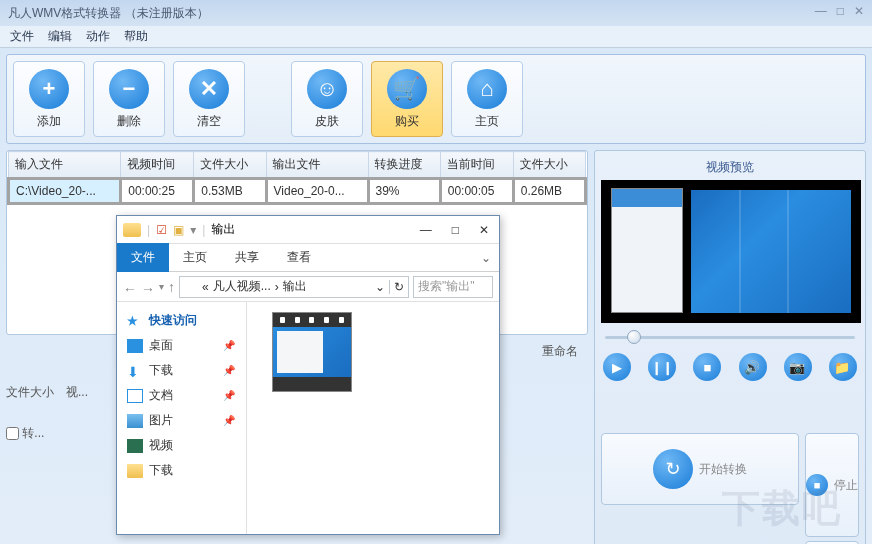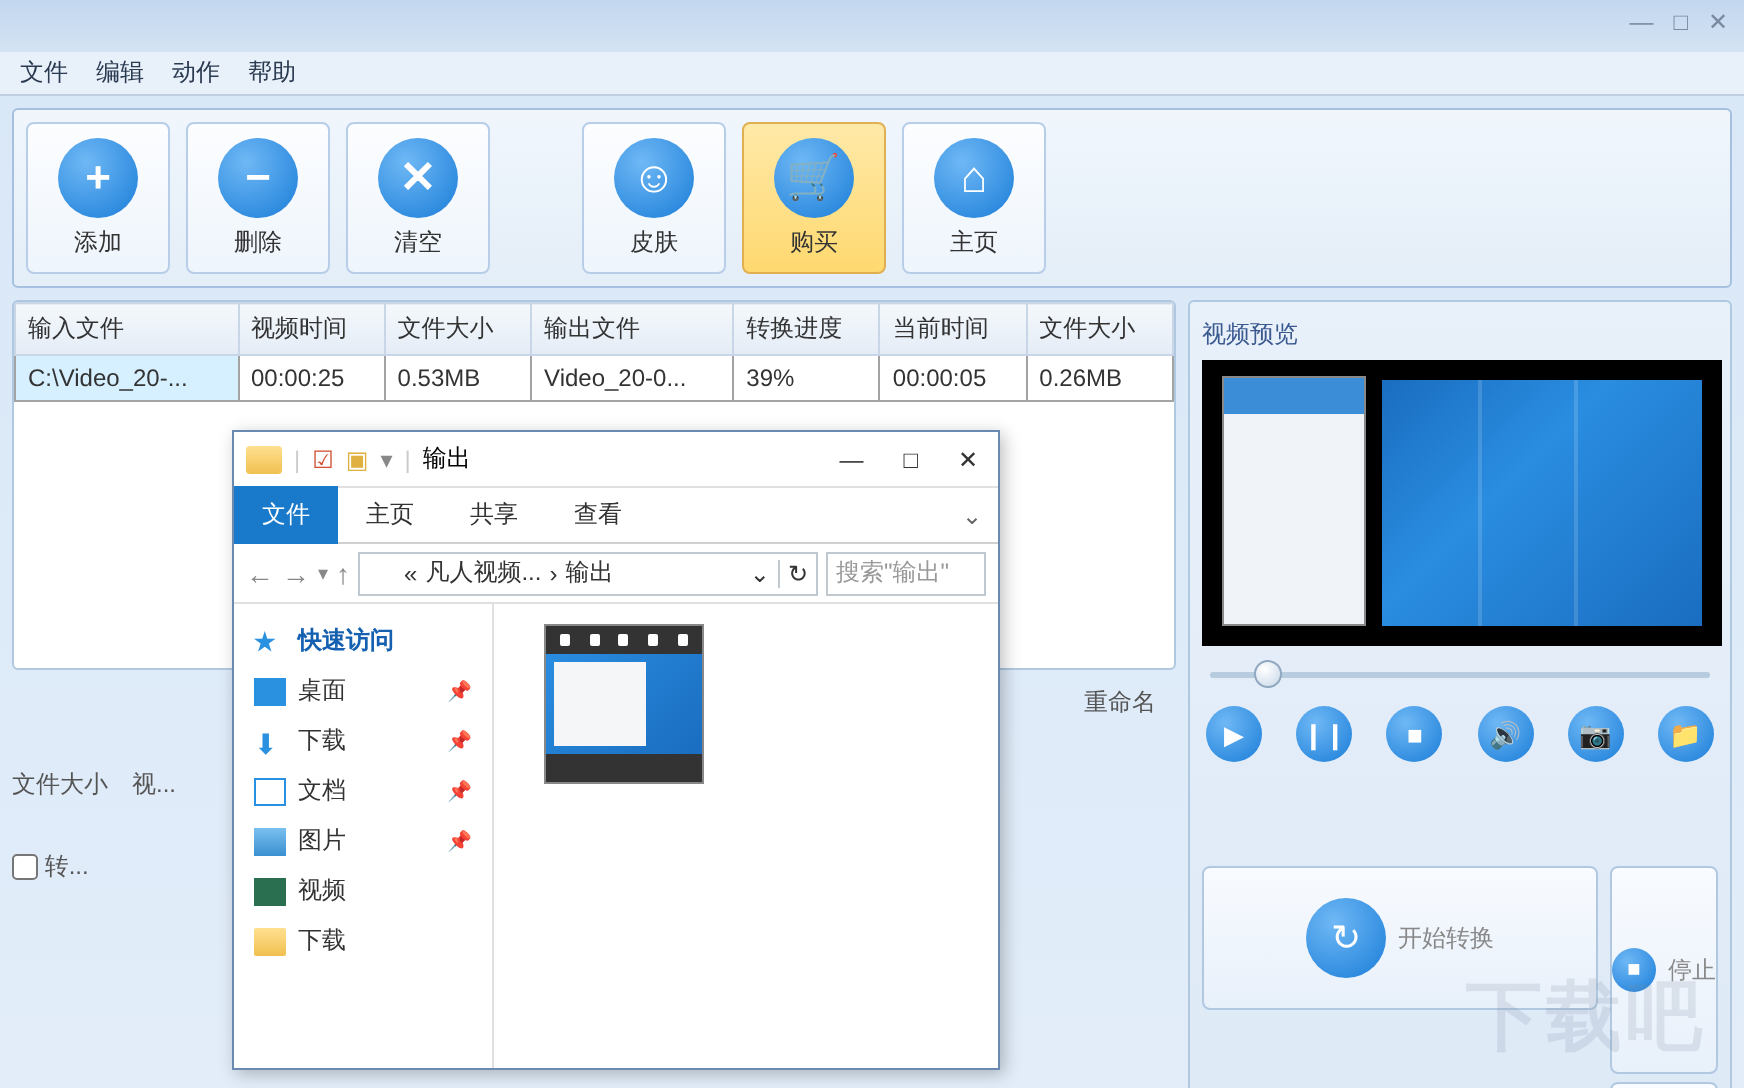--- a/index.html
+++ b/index.html
@@ -14,25 +14,25 @@
 .tool-btn.active{background:linear-gradient(#ffe9a8,#ffd970);border-color:#e0b050}
 .tool-btn .icon{width:40px;height:40px;border-radius:50%;background:radial-gradient(circle at 35% 30%,#6fb8f5,#1a7dd8);display:flex;align-items:center;justify-content:center;color:#fff;font-size:22px;font-weight:bold}
 .tool-btn span{color:#333}
 .toolbar-gap{width:30px}
 .content{display:flex;margin:0 6px;gap:6px}
 .left-pane{flex:1}
 .right-pane{width:272px;background:linear-gradient(#e8f0fa,#dce8f6);border:1px solid #b0c8e0;border-radius:3px;padding:6px}
 .table-wrap{border:1px solid #b0c8e0;background:#fff;border-radius:3px;height:185px;overflow:hidden}
 .table{width:100%;border-collapse:collapse}
 .table th{background:linear-gradient(#f4f8fc,#e4ecf6);border:1px solid #c8d6e8;padding:4px 6px;text-align:left;font-weight:normal;color:#333;font-size:12px}
-.table td{border:1px solid #a3a3a3;padding:4px 6px;color:#333;font-size:12px}
+.table td{border:3px solid #a3a3a3;padding:4px 6px;color:#333;font-size:12px}
 .table td.sel{background:#d6f0ff}
 .bottom-controls{margin-top:8px;color:#555;display:flex;gap:12px;align-items:center}
 .bottom-controls input[type=checkbox]{vertical-align:middle}
-.preview-title{text-align:left;color:#3a5a90;padding:2px 0 4px}
+.preview-title{text-align:center;color:#3a5a90;padding:2px 0 4px}
 .preview-box{width:260px;height:143px;background:#000;position:relative;margin:0 auto}
 .preview-box .mini{position:absolute;left:10px;top:8px;width:72px;height:125px;background:#f0f4f8;border:1px solid #888}
 .preview-box .mini-top{height:18px;background:#3b8dd8}
 .preview-box .dbg{position:absolute;left:90px;top:10px;right:10px;bottom:10px;background:linear-gradient(135deg,#1a6dc0 0%,#2a8de0 40%,#1a6dc0 100%)}
 .preview-box .dbg::before,.preview-box .dbg::after{content:"";position:absolute;background:rgba(255,255,255,0.15)}
 .preview-box .dbg::before{left:30%;top:0;width:2px;height:100%}
 .preview-box .dbg::after{left:60%;top:0;width:2px;height:100%}
 .slider{height:16px;position:relative;margin:6px 0}
 .slider-track{position:absolute;left:4px;right:4px;top:7px;height:3px;background:#b8cce0;border-radius:2px}
 .slider-thumb{position:absolute;left:26px;top:1px;width:14px;height:14px;background:radial-gradient(circle at 35% 30%,#fff,#c8d8e8);border:1px solid #90a8c0;border-radius:50%}
@@ -67,35 +67,36 @@
 .file-item .thumb::before,.file-item .thumb::after{content:"";position:absolute;left:0;right:0;height:14px;background:#333}
 .file-item .thumb::before{top:0}
 .file-item .thumb::after{bottom:0}
 .file-item .thumb .holes{position:absolute;left:2px;right:2px;height:10px;display:flex;justify-content:space-around;align-items:center}
 .file-item .thumb .holes.top{top:2px}
 .file-item .thumb .holes.bot{bottom:2px}
 .file-item .thumb .holes i{width:5px;height:6px;background:#fff;border-radius:1px}
 .file-item .thumb .inner{position:absolute;left:0;right:0;top:14px;bottom:14px;background:linear-gradient(135deg,#2a8de0,#1a6dc0)}
 .file-item .thumb .inner .m{position:absolute;left:4px;top:4px;right:28px;bottom:4px;background:#f4f6f8}
 .file-item .fname{font-size:12px;color:#333;line-height:1.3;word-break:break-all}
-.watermark{position:absolute;right:19px;bottom:10px;font-size:38px;color:rgba(120,140,160,0.18);font-weight:bold;letter-spacing:2px;pointer-events:none}
+.watermark{position:absolute;right:30px;bottom:10px;font-size:38px;color:rgba(120,140,160,0.18);font-weight:bold;letter-spacing:2px;pointer-events:none}
 .arrow{color:#888;cursor:pointer;font-size:14px}
 .dv{color:#ccc}
 .si-star{color:#2a90e0}
 .si-desk{background:#2a90e0}
 .si-down{color:#2a90e0;font-size:14px}
 .si-doc{border:1px solid #2a90e0;background:#fff}
 .si-pic{background:linear-gradient(#7ac0f0,#3a90d0)}
 .si-fold{background:linear-gradient(#ffe090,#f0c050);border-radius:1px}
 .si-vid{background:#2a7050}
 </style>
 </head>
 <body>
 
 <div class="titlebar">
+  <span>凡人WMV格式转换器  （未注册版本）</span>
   <div class="titlebar-btns">
     <span>—</span>
     <span>□</span>
     <span>✕</span>
   </div>
 </div>
 
 <div class="menubar">
   <span>文件</span>
   <span>编辑</span>

